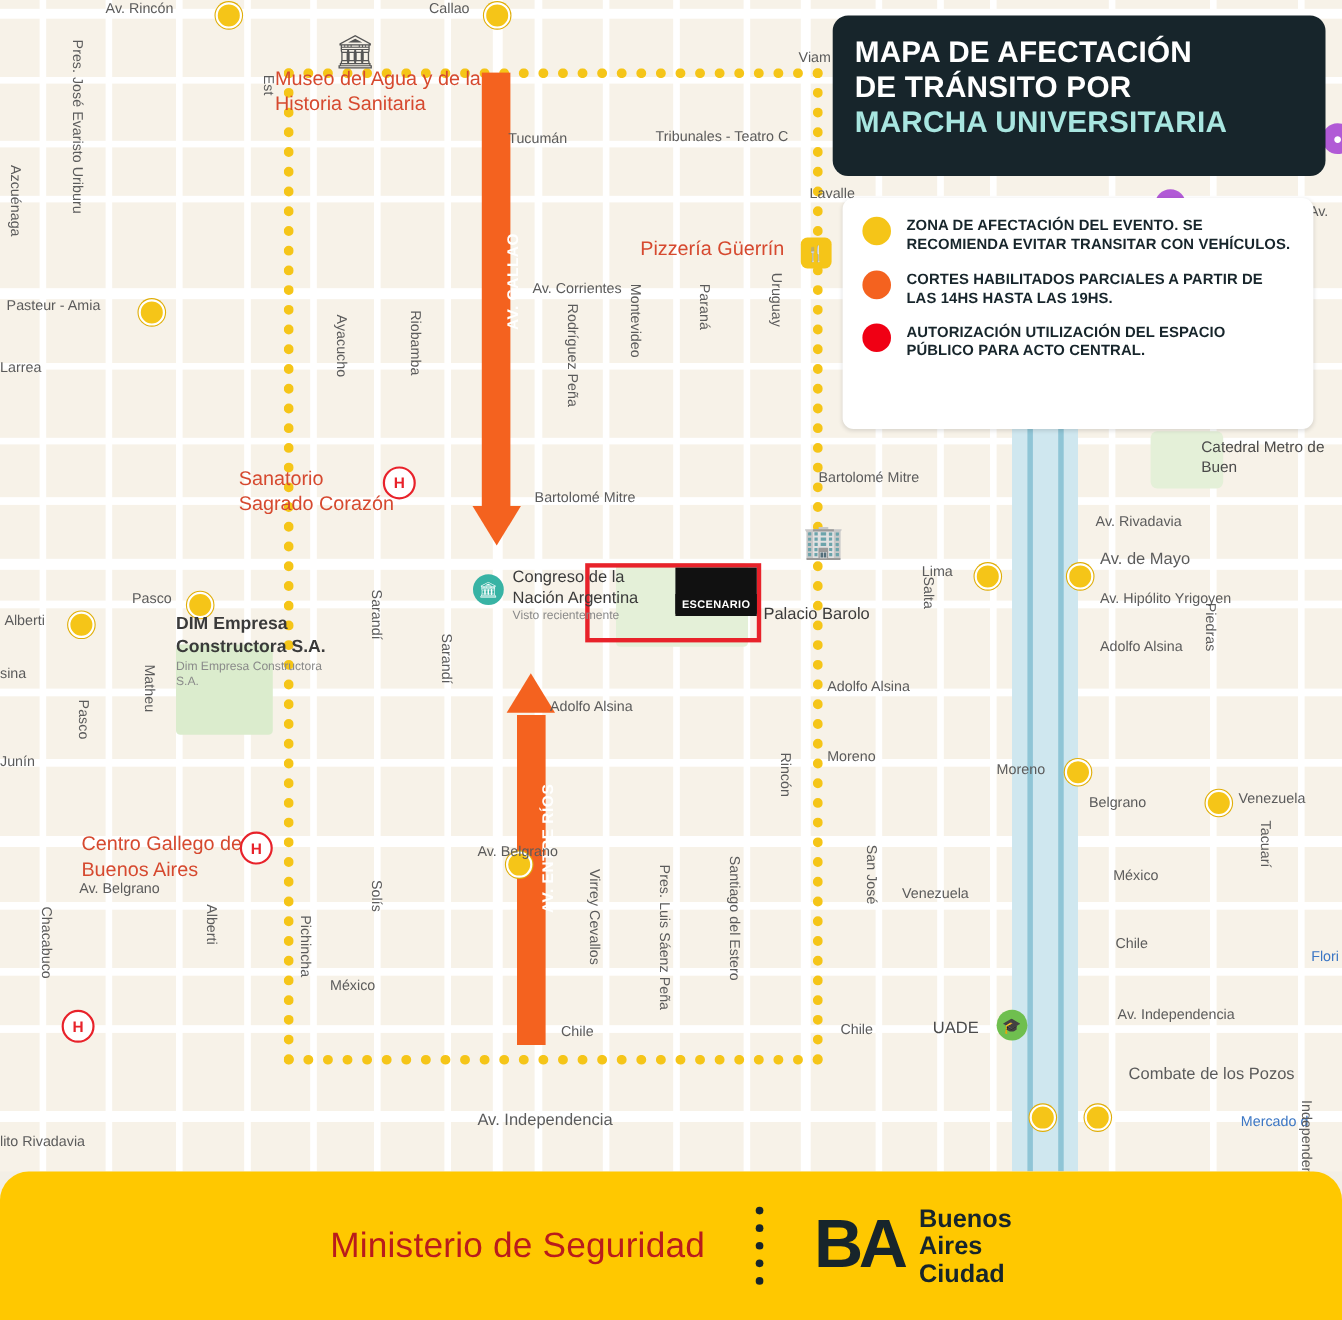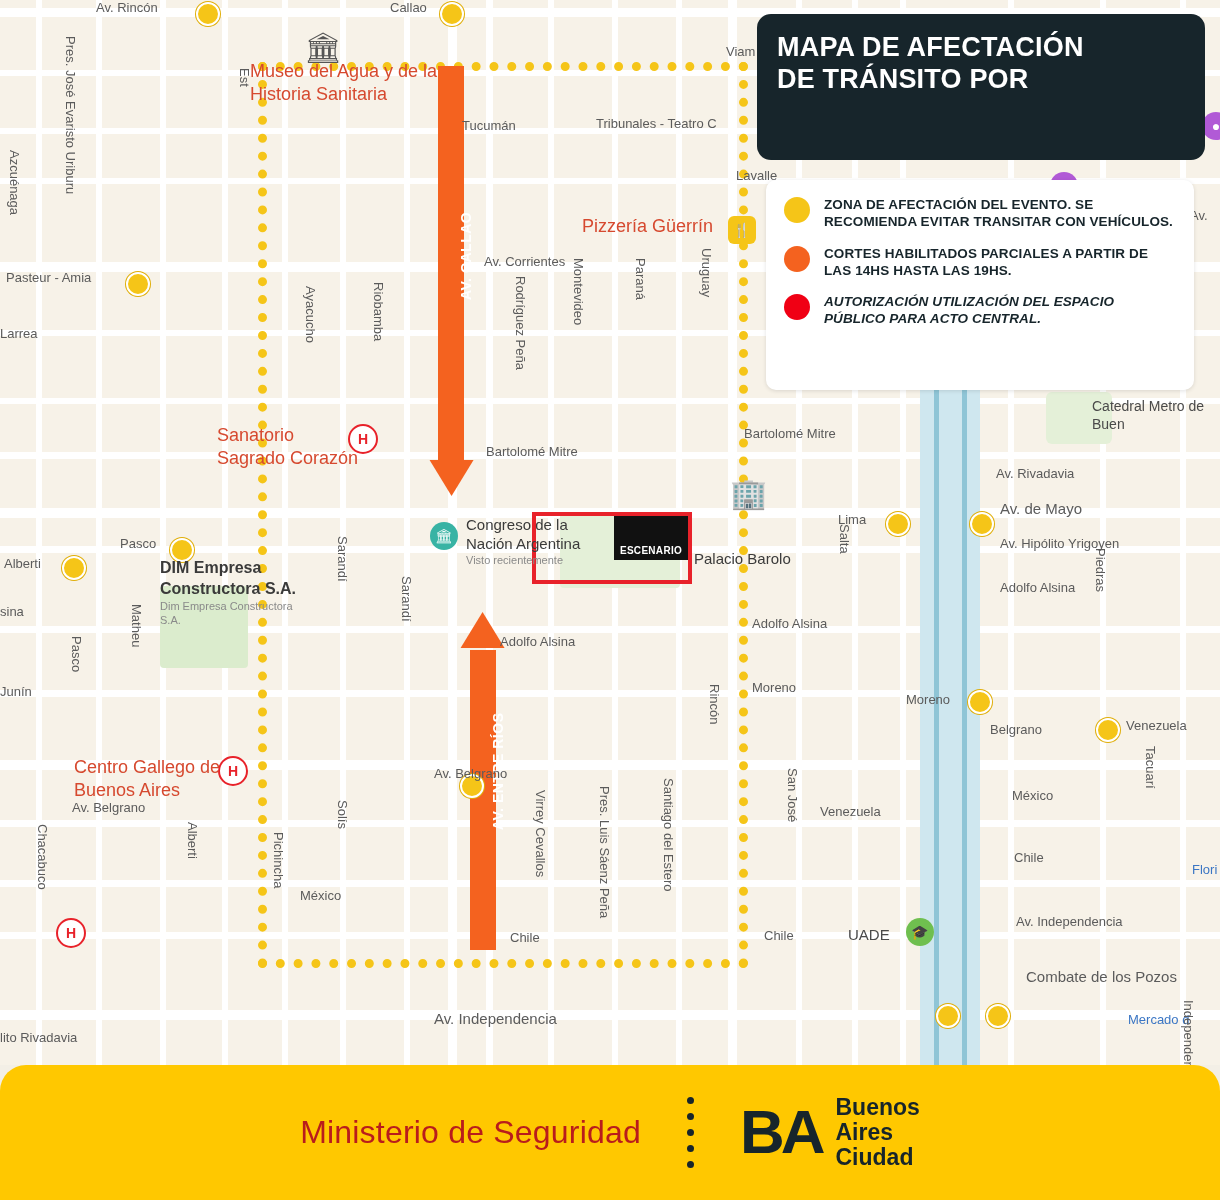--- a/index.html
+++ b/index.html
@@ -114,21 +114,21 @@
   }
   .title-card .t3{color:#a8e6e0;}
 
   
   .legend{
     position:absolute;left:766px;top:180px;width:428px;height:210px;
     background:#fff;border-radius:10px;padding:16px 18px;box-sizing:border-box;
     box-shadow:0 1px 4px rgba(0,0,0,.12);
   }
   .legend-row{display:flex;gap:14px;margin-bottom:14px;align-items:flex-start;}
-  .legend-row:last-child{margin-bottom:0;font-style:italic;}
+  .legend-row:last-child{margin-bottom:0;}
   .swatch{width:26px;height:26px;border-radius:50%;flex:0 0 26px;margin-top:1px;}
   .legend-text{font-size:13.5px;font-weight:bold;color:#17252b;line-height:1.28;letter-spacing:.1px;}
 
   
   .footer{
     position:absolute;left:0;top:1065px;width:1220px;height:135px;
     background:#ffc800;border-radius:26px 26px 0 0;
     display:flex;align-items:center;justify-content:center;gap:46px;
   }
   .footer-title{font-size:32px;font-weight:normal;color:#b91c1c;letter-spacing:.2px;}
@@ -301,28 +301,29 @@
     <div class="lbl rot" style="left:84px;top:636px;transform:rotate(90deg);">Pasco</div>
     <div class="lbl rot" style="left:200px;top:822px;transform:rotate(90deg);">Alberti</div>
     <div class="lbl rot" style="left:50px;top:824px;transform:rotate(90deg);">Chacabuco</div>
     <div class="lbl rot" style="left:1158px;top:746px;transform:rotate(90deg);">Tacuarí</div>
     <div class="lbl rot" style="left:1196px;top:1000px;transform:rotate(90deg);">Independencia</div>
     <div class="lbl" style="left:0px;top:1030px;">lito Rivadavia</div>
     <div class="lbl" style="left:0px;top:604px;">sina</div>
     <div class="lbl" style="left:0px;top:684px;">Junín</div>
     <div class="lbl rot" style="left:252px;top:68px;transform:rotate(90deg);">Est</div>
     <div class="lbl blue" style="left:1192px;top:862px;">Flori</div>
-    <div class="lbl" style="left:1190px;top:208px;text-align:center;">Av.</div>
+    <div class="lbl" style="left:1190px;top:184px;text-align:center;">Av.</div>
     <div class="lbl rot" style="left:946px;top:394px;transform:rotate(90deg);"></div>
   </div>
 
   <div class="title-card">
     <h1>
       <span>MAPA DE AFECTACIÓN</span><br>
       <span>DE TRÁNSITO POR</span><br>
+      <span class="t3">MARCHA UNIVERSITARIA</span>
     </h1>
   </div>
 
   <div class="legend">
     <div class="legend-row">
       <div class="swatch" style="background:#f5c518;"></div>
       <div class="legend-text">ZONA DE AFECTACIÓN DEL EVENTO. SE RECOMIENDA EVITAR TRANSITAR CON VEHÍCULOS.</div>
     </div>
     <div class="legend-row">
       <div class="swatch" style="background:#f4621f;"></div>

